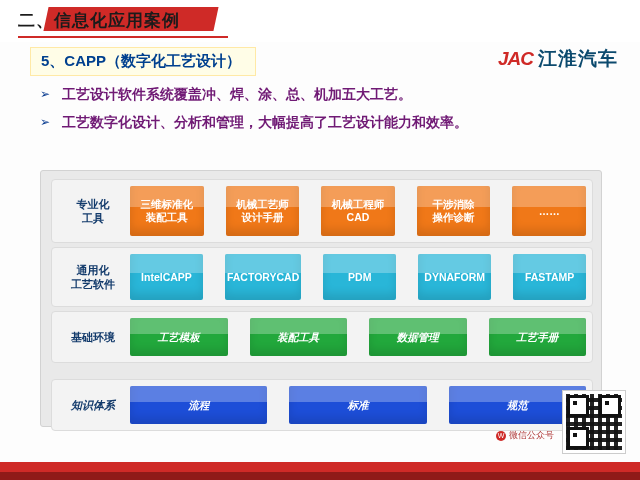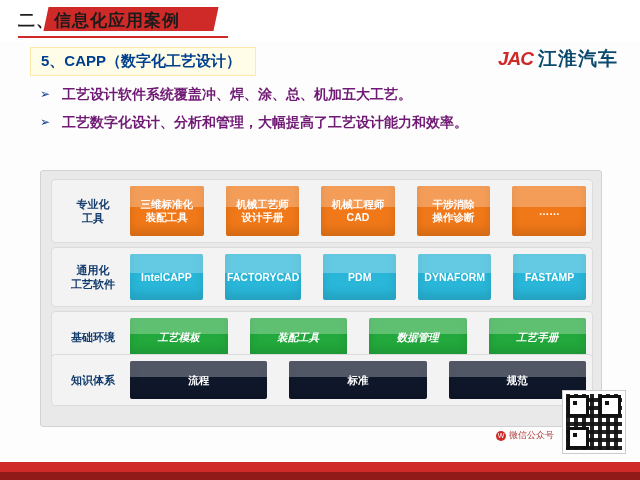--- a/index.html
+++ b/index.html
@@ -92,26 +92,26 @@
   .box::after{
     content:"";position:absolute;left:0;top:0;width:100%;height:42%;
     background:rgba(255,255,255,0.28);border-radius:2px 2px 0 0;
   }
   .box span{position:relative;z-index:2;}
 
   
   #row0{top:8px;height:62px;}
   #row1{top:76px;height:58px;}
   #row2{top:140px;height:50px;}
-  #row3{top:183px;height:50px;}
+  #row3{top:208px;height:50px;font-style:italic;}
 
   .orange{background:#f07818;}
   .cyan{background:#29b6d8;}
   .green{background:#22a83c;font-style:italic;}
-  .blue{background:#0f172a;text-align:center;}
+  .blue{background:#1d4ed8;text-align:center;}
 
   .row0-label{font-size:11px;}
 
   
   .footer-bar{
     position:absolute;left:0;bottom:0;width:640px;height:18px;background:#cf2a27;
   }
   .footer-bar::before{
     content:"";position:absolute;left:0;bottom:0;width:640px;height:8px;
     background:#8f1a18;

